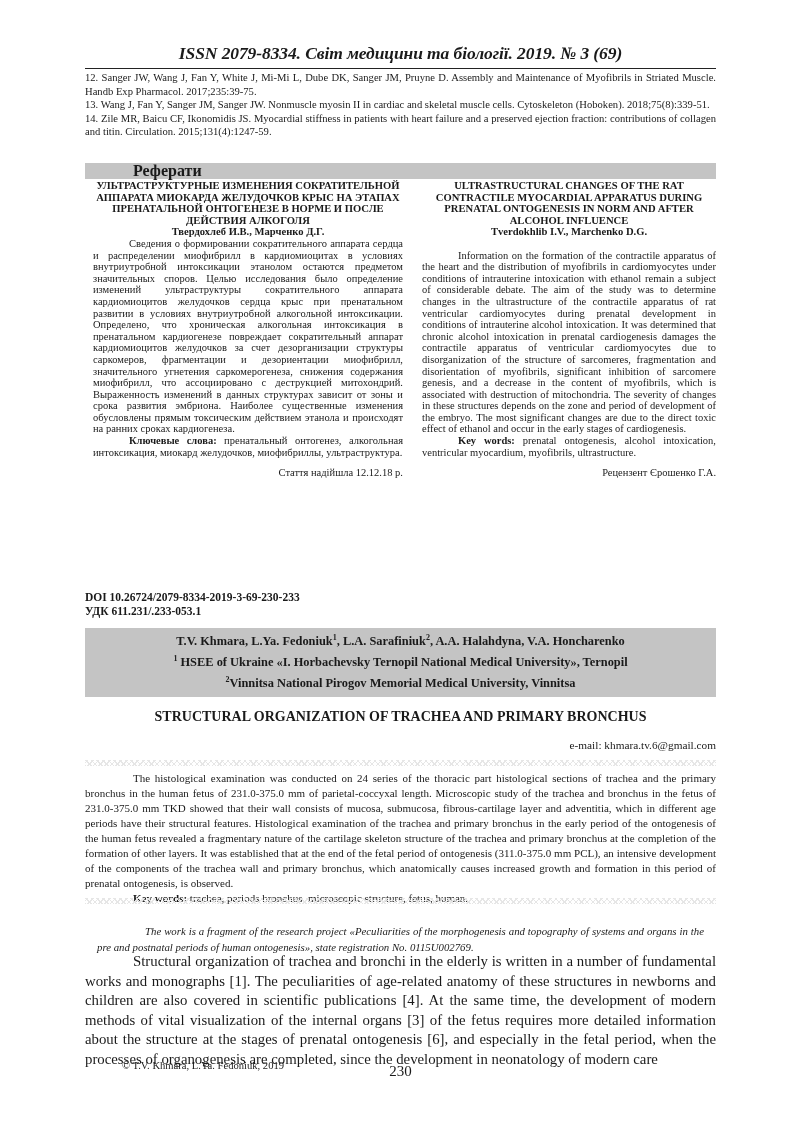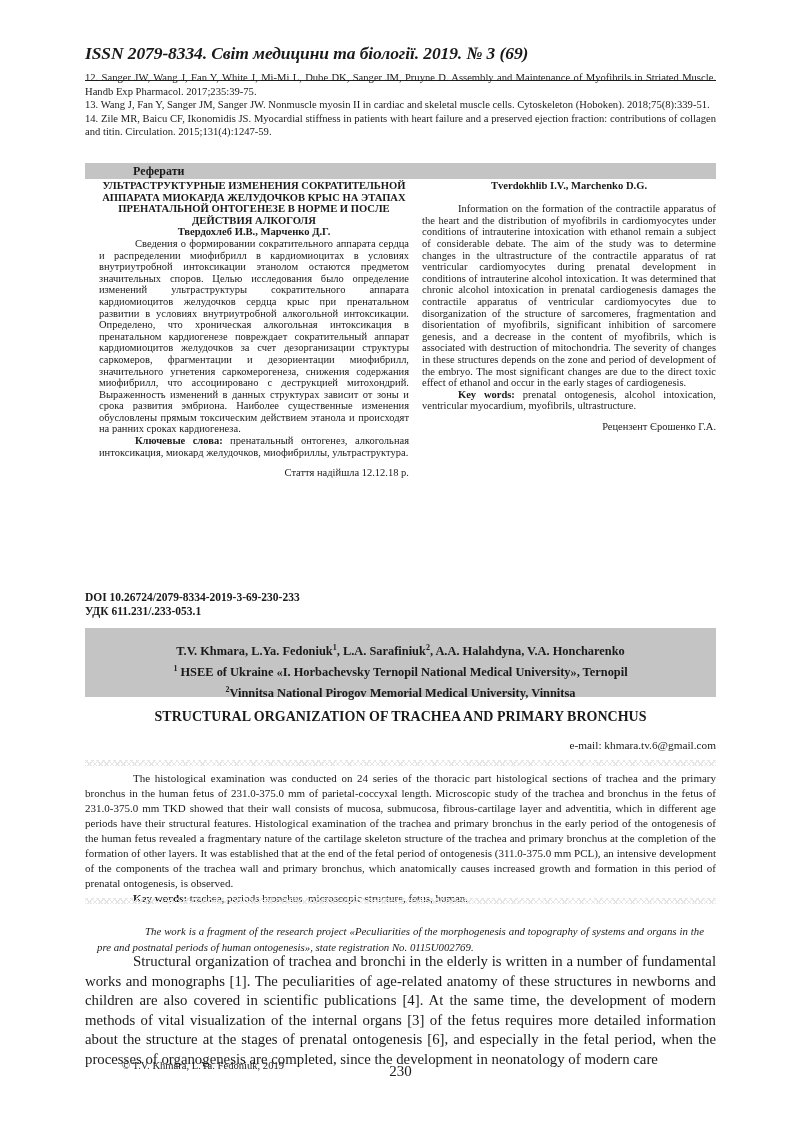--- a/index.html
+++ b/index.html
@@ -2,42 +2,42 @@
 <html><head>
 <meta charset="utf-8">
 <style>
   html, body { margin: 0; padding: 0; background: #ffffff; }
   body { width: 800px; height: 1132px; position: relative; overflow: hidden;
          font-family: "Liberation Serif", "DejaVu Serif", serif; color: #1a1a1a; }
   .page { position: absolute; left: 85px; top: 0; width: 631px; }
 
   .running-head { position: absolute; top: 42px; left: 0; width: 631px;
     font-size: 17.5px; font-style: italic; font-weight: bold; letter-spacing: -0.1px;
-    padding-bottom: 16px; border-bottom: 1.5px solid #222; line-height: 22px; }
+    padding-bottom: 4px; border-bottom: 1.5px solid #222; line-height: 22px; text-align: center; }
 
   .refs { position: absolute; top: 71px; left: 0; width: 631px; font-size: 10.6px; line-height: 13.6px; text-align: justify; }
   .refs p { margin: 0; }
 
   .ref-bar { position: absolute; top: 163px; left: 0; width: 631px; height: 16px; background: #c4c4c4; }
-  .ref-bar span { position: absolute; left: 48px; top: 0px; font-weight: bold; font-size: 12px; line-height: 16px; }
+  .ref-bar span { position: absolute; left: 48px; top: 0px; font-weight: bold; font-size: 16px; line-height: 16px; }
 
   .col { position: absolute; top: 180px; width: 310px; font-size: 10.5px; line-height: 11.6px; }
-  .col.left { left: 14px; }
+  .col.left { left: 8px; }
   .col.right { left: 337px; width: 294px; }
   .col h3 { margin: 0; font-size: 10.6px; font-weight: bold; text-align: center; line-height: 11.6px; }
   .col .authors { text-align: center; font-weight: bold; font-size: 10.6px; }
   .col p { margin: 0; text-align: justify; text-indent: 36px; }
   .col .kw b { font-weight: bold; }
   .col .right-align { text-align: right; text-indent: 0; margin-top: 9px; }
   .spacer { height: 11.6px; }
 
   .doi { position: absolute; top: 590px; left: 0; font-weight: bold; font-size: 11.5px; line-height: 14px; }
 
   .affil { position: absolute; top: 628px; left: 0; width: 631px; height: 69px; background: #c4c4c4;
-    text-align: center; font-weight: bold; font-size: 12.4px; line-height: 17px; padding-top: 11px; box-sizing: border-box; }
+    text-align: center; font-weight: bold; font-size: 12.4px; line-height: 17px; padding-top: 1px; box-sizing: border-box; }
   .affil sup { font-size: 8px; }
 
   .title { position: absolute; top: 709px; left: 0; width: 631px; text-align: center; font-weight: bold; font-size: 14px; line-height: 16px; }
   .email { position: absolute; top: 739px; right: 0; font-size: 11.3px; }
 
   .wavy { position: absolute; left: 0; width: 631px; height: 6px;
     background-image: repeating-linear-gradient(45deg, #e6e6e6 0 1px, transparent 1px 4px),
                       repeating-linear-gradient(-45deg, #e6e6e6 0 1px, transparent 1px 4px); }
 
   .abstract { position: absolute; top: 771px; left: 0; width: 631px; font-size: 11px; line-height: 15px; text-align: justify; }
@@ -71,20 +71,21 @@
 
   <div class="col left">
     <h3>УЛЬТРАСТРУКТУРНЫЕ ИЗМЕНЕНИЯ СОКРАТИТЕЛЬНОЙ АППАРАТА МИОКАРДА ЖЕЛУДОЧКОВ КРЫС НА ЭТАПАХ ПРЕНАТАЛЬНОЙ ОНТОГЕНЕЗЕ В НОРМЕ И ПОСЛЕ ДЕЙСТВИЯ АЛКОГОЛЯ</h3>
     <div class="authors">Твердохлеб И.В., Марченко Д.Г.</div>
     <p>Сведения о формировании сократительного аппарата сердца и распределении миофибрилл в кардиомиоцитах в условиях внутриутробной интоксикации этанолом остаются предметом значительных споров. Целью исследования было определение изменений ультраструктуры сократительного аппарата кардиомиоцитов желудочков сердца крыс при пренатальном развитии в условиях внутриутробной алкогольной интоксикации. Определено, что хроническая алкогольная интоксикация в пренатальном кардиогенезе повреждает сократительный аппарат кардиомиоцитов желудочков за счет дезорганизации структуры саркомеров, фрагментации и дезориентации миофибрилл, значительного угнетения саркомерогенеза, снижения содержания миофибрилл, что ассоциировано с деструкцией митохондрий. Выраженность изменений в данных структурах зависит от зоны и срока развития эмбриона. Наиболее существенные изменения обусловлены прямым токсическим действием этанола и происходят на ранних сроках кардиогенеза.</p>
     <p class="kw"><b>Ключевые слова:</b> <span>пренатальный онтогенез, алкогольная интоксикация, миокард желудочков, миофибриллы, ультраструктура.</span></p>
     <p class="right-align">Стаття надійшла 12.12.18 р.</p>
   </div>
 
   <div class="col right">
+    <h3>ULTRASTRUCTURAL CHANGES OF THE RAT CONTRACTILE MYOCARDIAL APPARATUS DURING PRENATAL ONTOGENESIS IN NORM AND AFTER ALCOHOL INFLUENCE</h3>
     <div class="authors">Tverdokhlib I.V., Marchenko D.G.</div>
     <div class="spacer"></div>
     <p>Information on the formation of the contractile apparatus of the heart and the distribution of myofibrils in cardiomyocytes under conditions of intrauterine intoxication with ethanol remain a subject of considerable debate. The aim of the study was to determine changes in the ultrastructure of the contractile apparatus of rat ventricular cardiomyocytes during prenatal development in conditions of intrauterine alcohol intoxication. It was determined that chronic alcohol intoxication in prenatal cardiogenesis damages the contractile apparatus of ventricular cardiomyocytes due to disorganization of the structure of sarcomeres, fragmentation and disorientation of myofibrils, significant inhibition of sarcomere genesis, and a decrease in the content of myofibrils, which is associated with destruction of mitochondria. The severity of changes in these structures depends on the zone and period of development of the embryo. The most significant changes are due to the direct toxic effect of ethanol and occur in the early stages of cardiogenesis.</p>
     <p class="kw"><b>Key words:</b> <span>prenatal ontogenesis, alcohol intoxication, ventricular myocardium, myofibrils, ultrastructure.</span></p>
     <p class="right-align">Рецензент Єрошенко Г.А.</p>
   </div>
 
   <div class="doi">
     <div>DOI 10.26724/2079-8334-2019-3-69-230-233</div>
     <div>УДК 611.231/.233-053.1</div>

